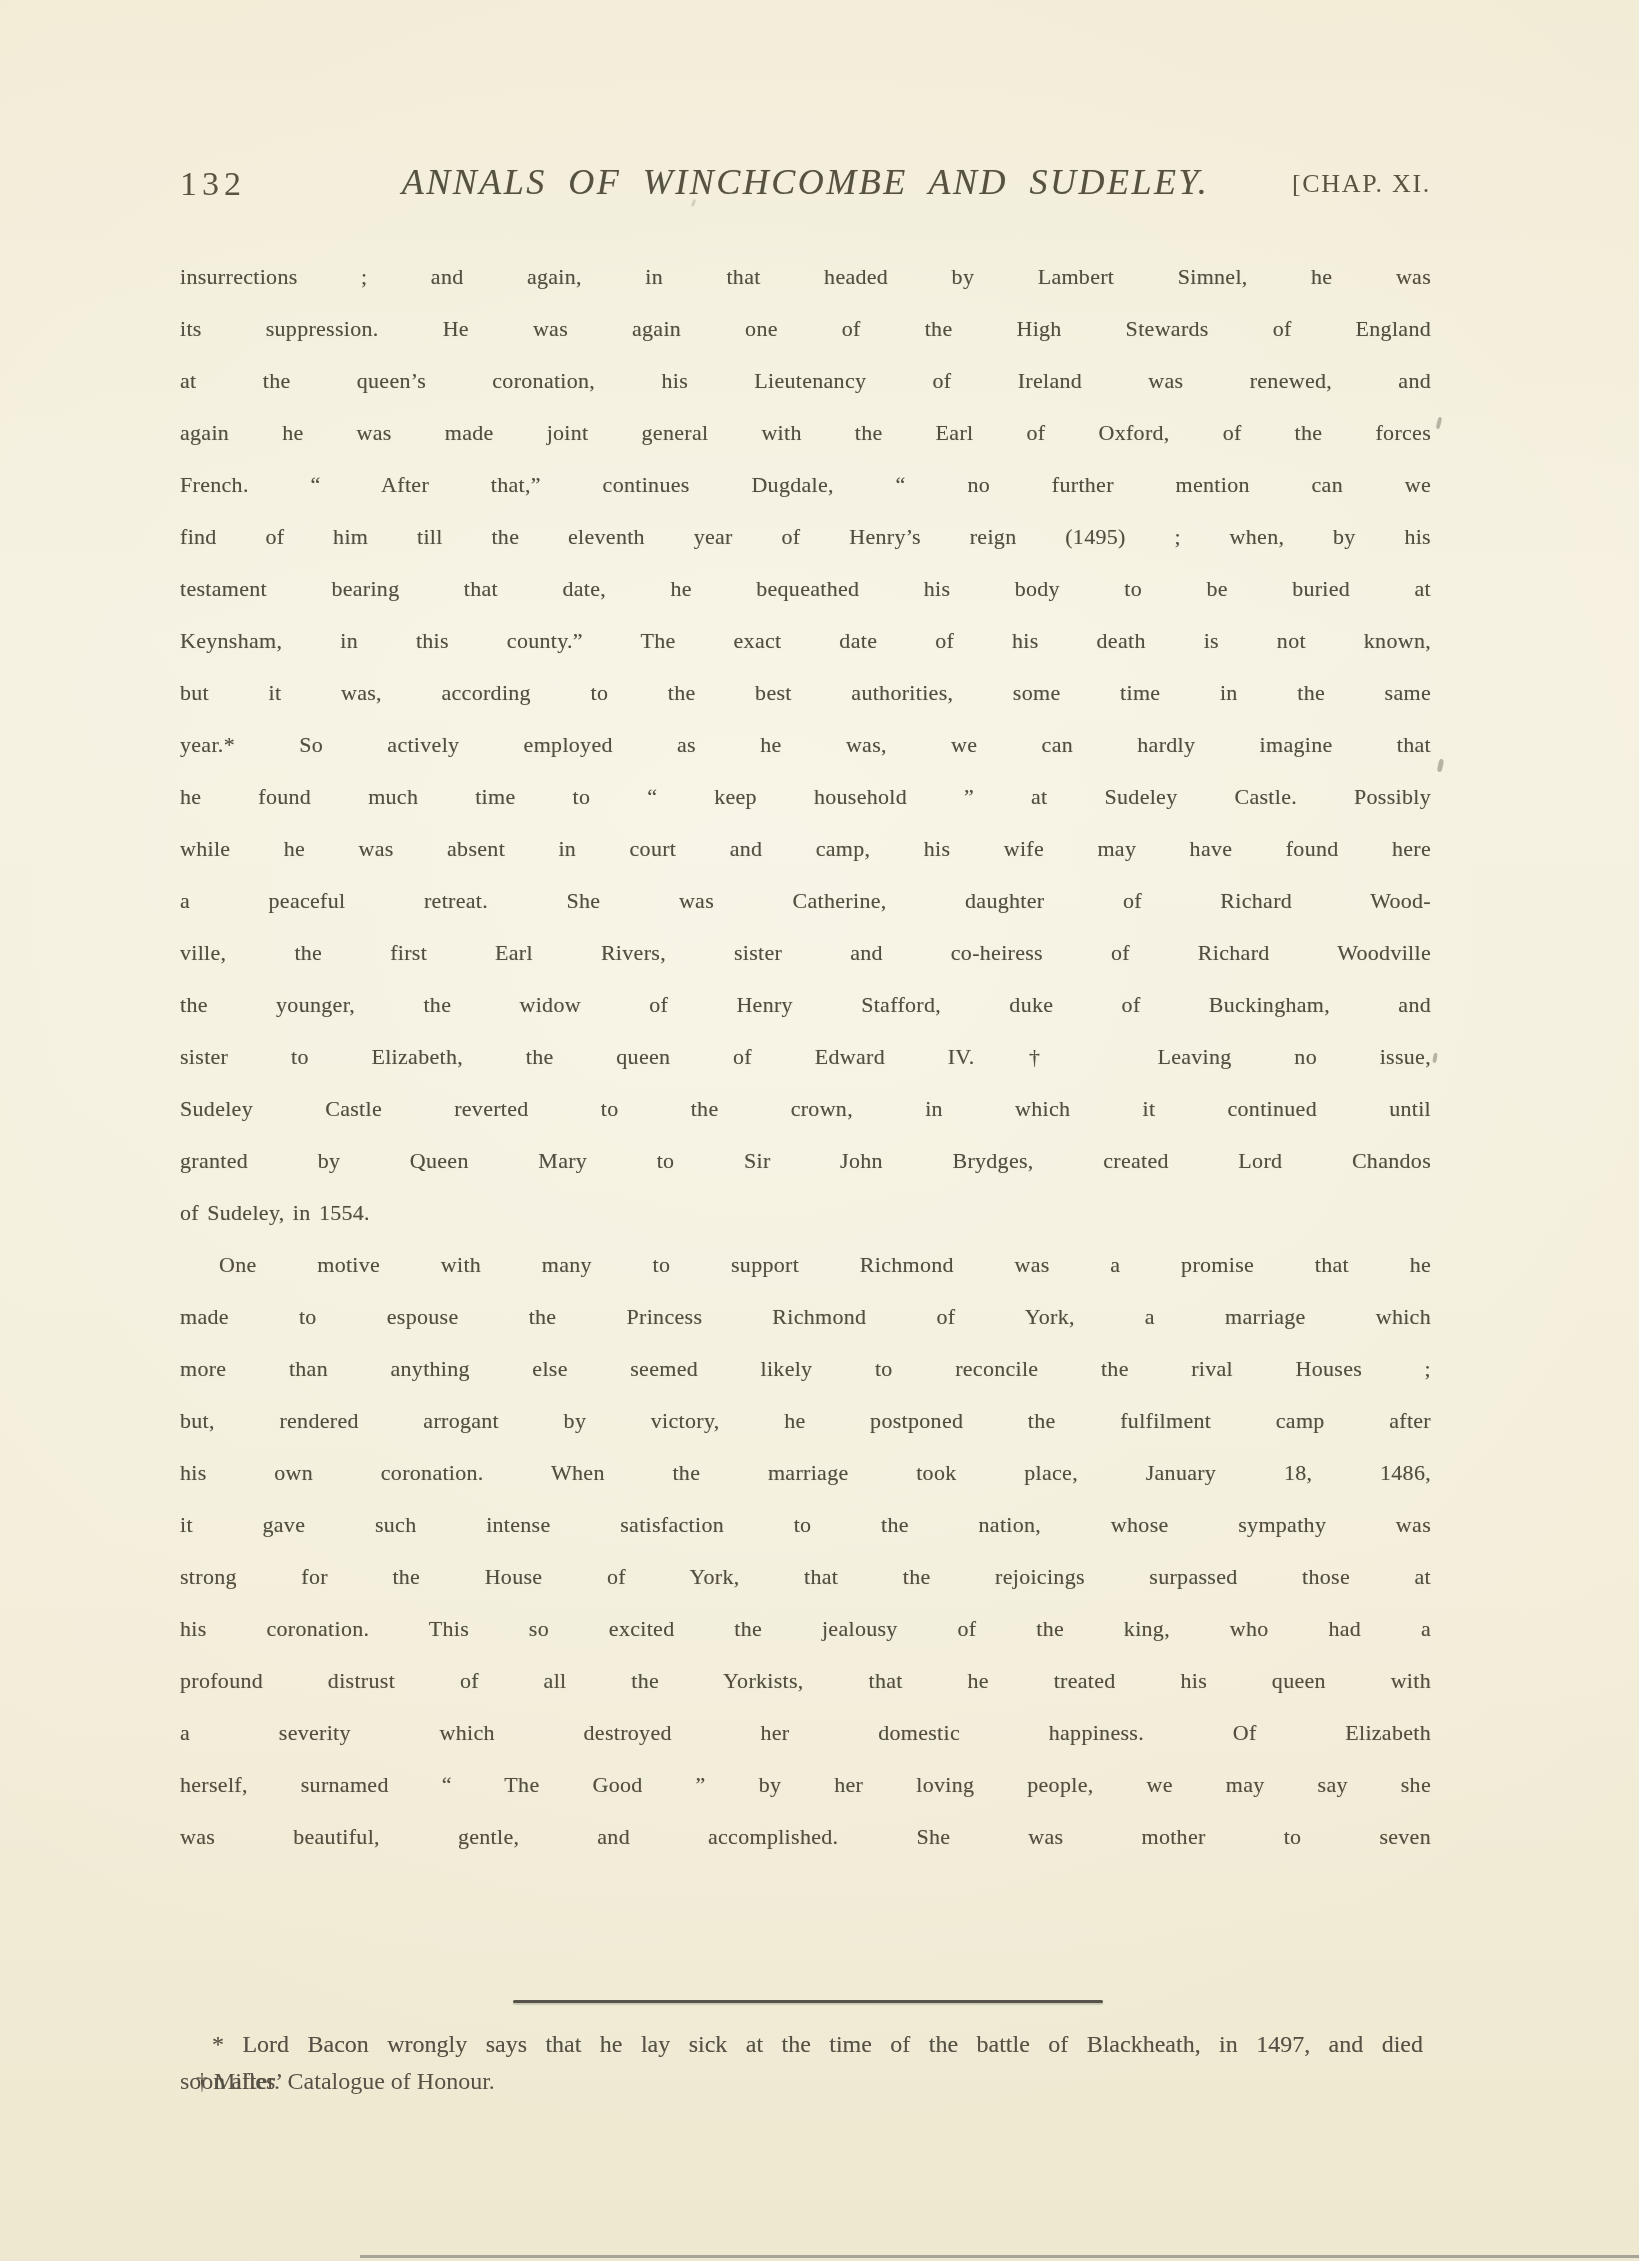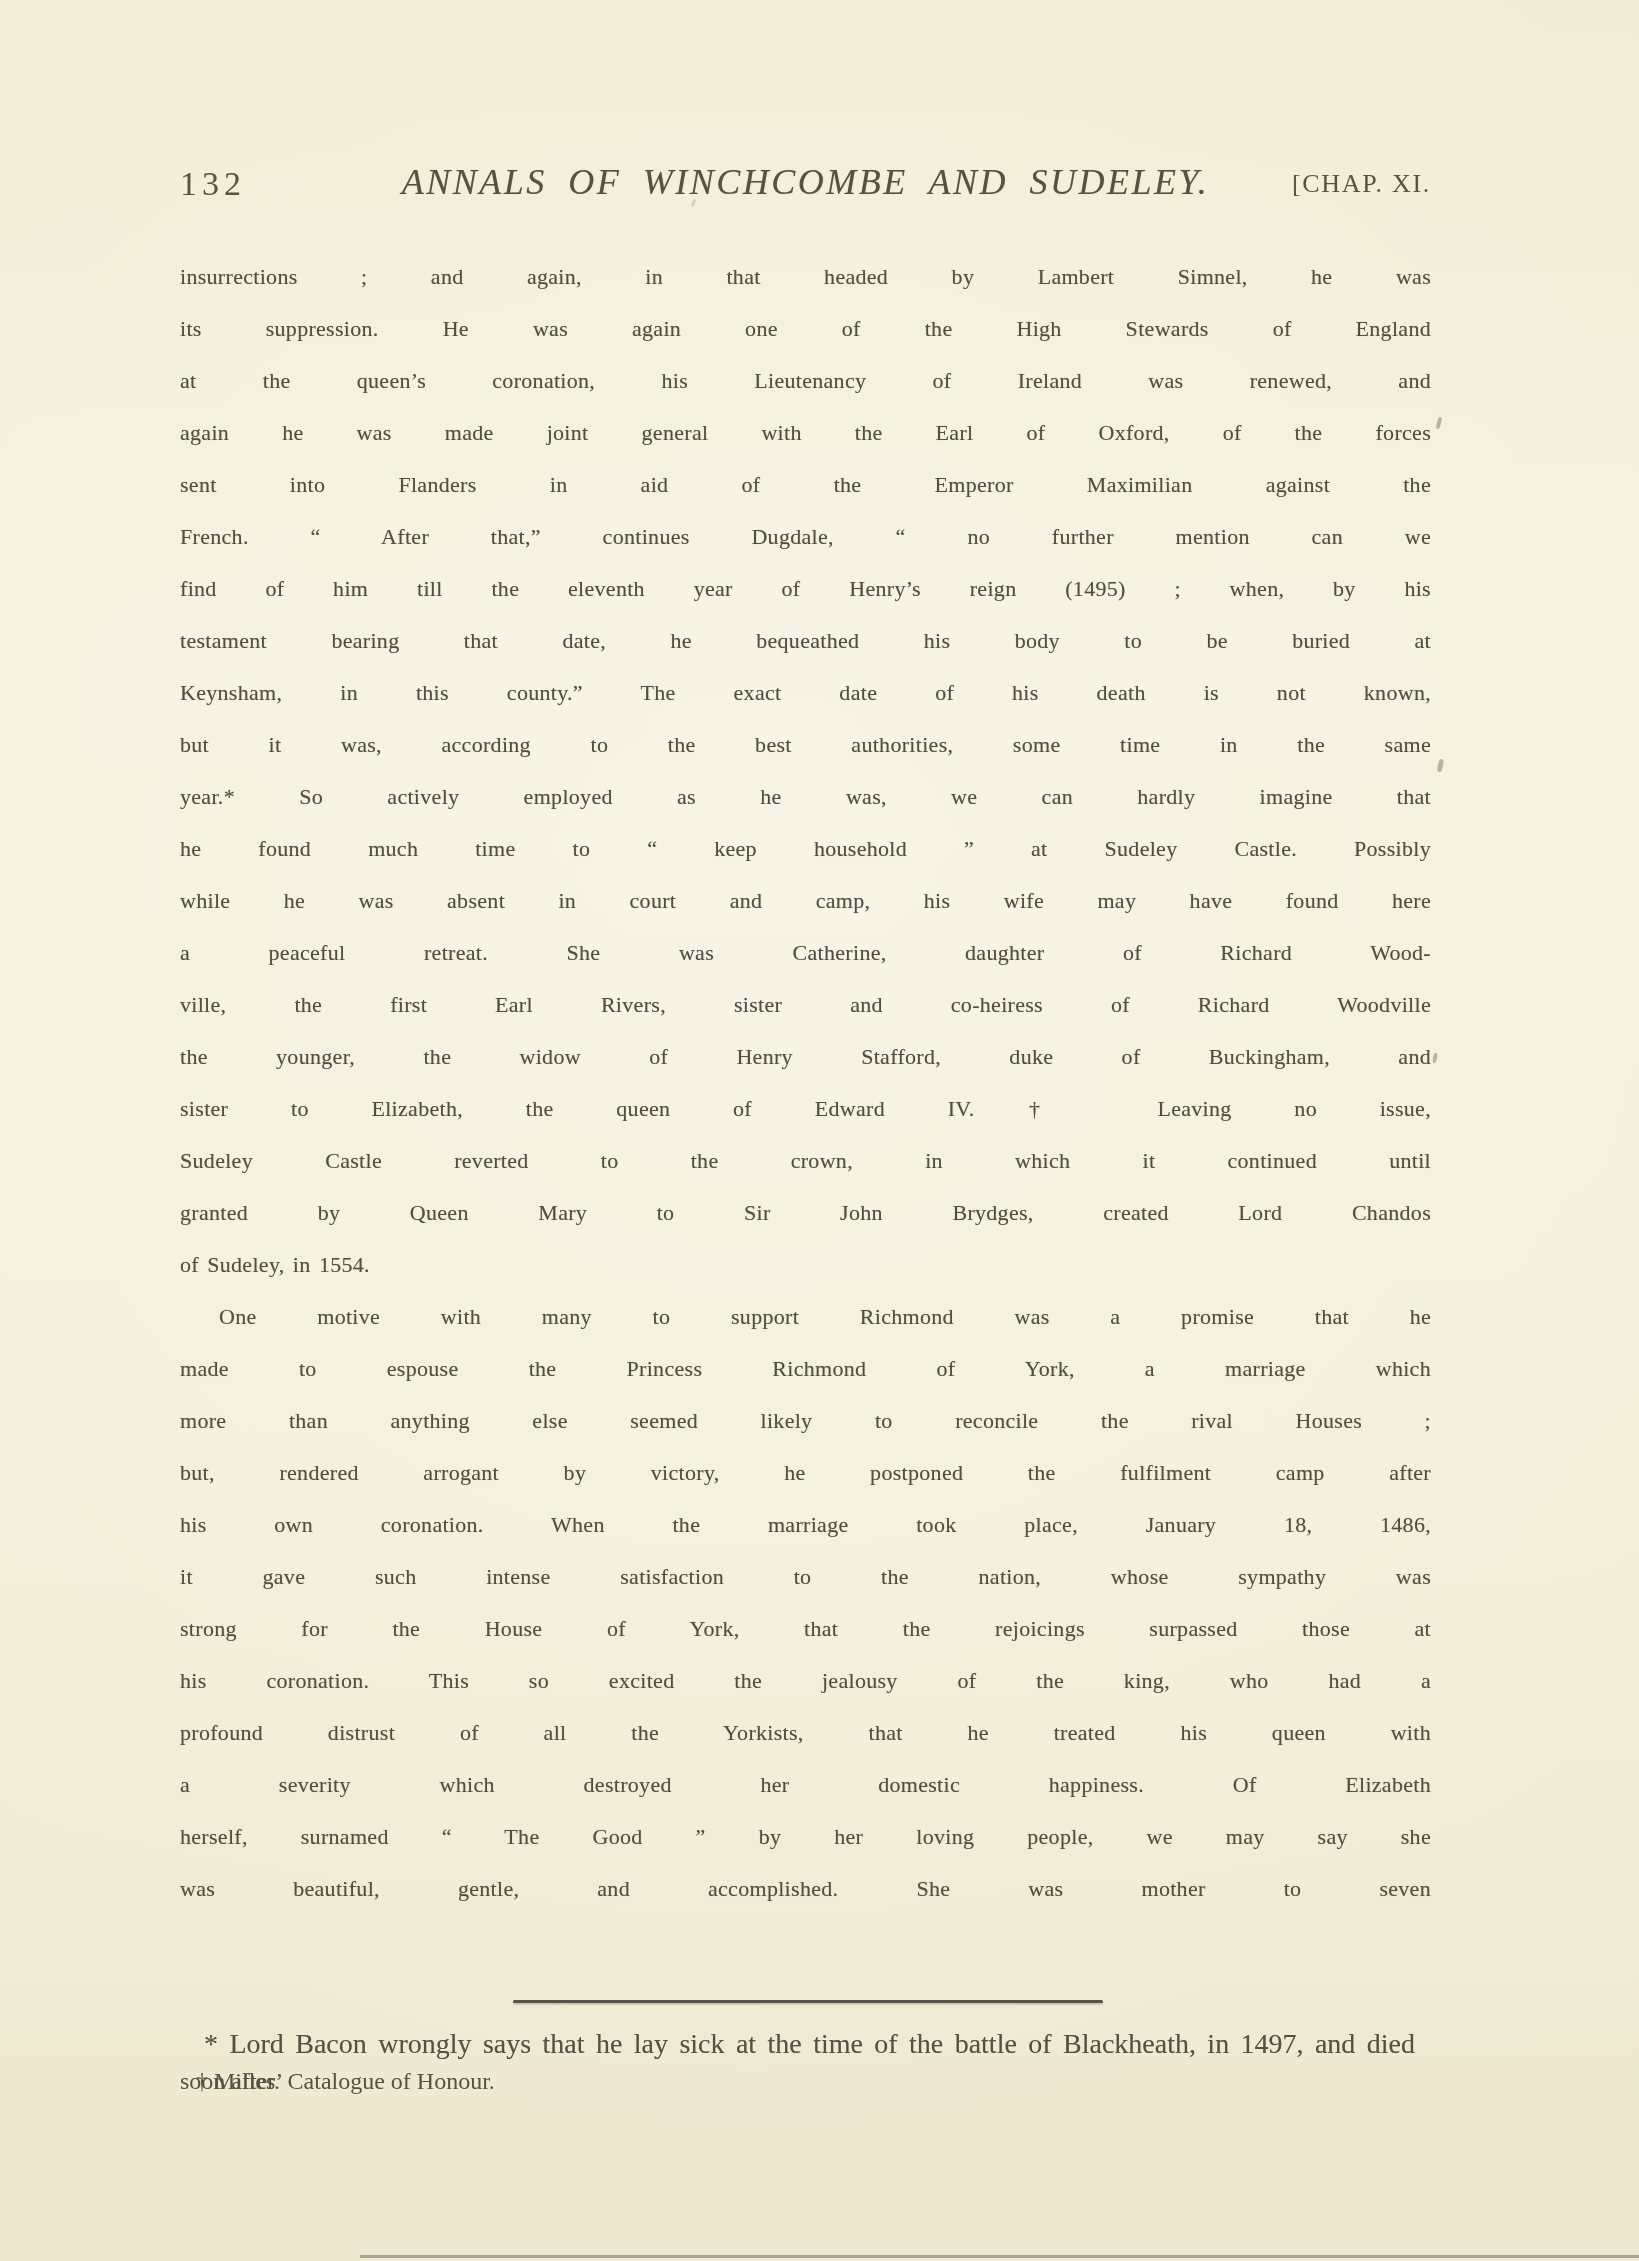--- a/index.html
+++ b/index.html
@@ -42,22 +42,22 @@
   }
   .line.indent{text-indent:39px;}
   .line.flush{text-align-last:left;}
   
   .fn-rule{
     position:absolute;left:513px;top:2000px;width:590px;height:3.4px;
     background:#57524a;border-radius:1.7px;
     box-shadow:0 1.7px 0.8px rgba(87,82,74,.25);
   }
   .fn1{
-    position:absolute;left:164px;top:2028px;width:1251px;
-    font-size:28px;line-height:32px;
+    position:absolute;left:172px;top:2028px;width:1251px;
+    font-size:24px;line-height:32px;
     text-align:justify;text-align-last:justify;text-indent:40px;
     color:#565145;text-shadow:0 0 0.4px rgba(86,81,69,.4);
   }
   .fn2{position:absolute;left:180px;top:2065px;width:1251px;font-size:24px;line-height:32px;color:#565145;}
   .fn2-left{position:absolute;left:0;top:0;}
   .fn2-right{position:absolute;left:16px;right:0;top:0;text-align:left;}
   
   .speck{position:absolute;background:rgba(92,87,70,.40);border-radius:40%;}
   .speck.a1{left:1437px;top:417px;width:4.2px;height:11.7px;transform:rotate(14deg);}
   .speck.a2{left:1438px;top:759px;width:5px;height:12.6px;transform:rotate(12deg);}
@@ -77,21 +77,20 @@
     <span class="pagenum">132</span>
     <span class="running-title">ANNALS OF WINCHCOMBE AND SUDELEY.</span>
     <span class="chap">[CHAP. XI.</span>
   </div>
 
   <div class="body-block">
       <div class="line">insurrections ; and again, in that headed by Lambert Simnel, he was</div>
       <div class="line">its suppression.  He was again one of the High Stewards of England</div>
       <div class="line">at the queen’s coronation, his Lieutenancy of Ireland was renewed, and</div>
       <div class="line">again he was made joint general with the Earl of Oxford, of the forces</div>
-      <div class="line">sent into Flanders in aid of the Emperor Maximilian against the</div>
       <div class="line">French.  “ After that,” continues Dugdale, “ no further mention can we</div>
       <div class="line">find of him till the eleventh year of Henry’s reign (1495) ; when, by his</div>
       <div class="line">testament bearing that date, he bequeathed his body to be buried at</div>
       <div class="line">Keynsham, in this county.”  The exact date of his death is not known,</div>
       <div class="line">but it was, according to the best authorities, some time in the same</div>
       <div class="line">year.*  So actively employed as he was, we can hardly imagine that</div>
       <div class="line">he found much time to “ keep household ” at Sudeley Castle.  Possibly</div>
       <div class="line">while he was absent in court and camp, his wife may have found here</div>
       <div class="line">a peaceful retreat.  She was Catherine, daughter of Richard Wood-</div>
       <div class="line">ville, the first Earl Rivers, sister and co-heiress of Richard Woodville</div>

